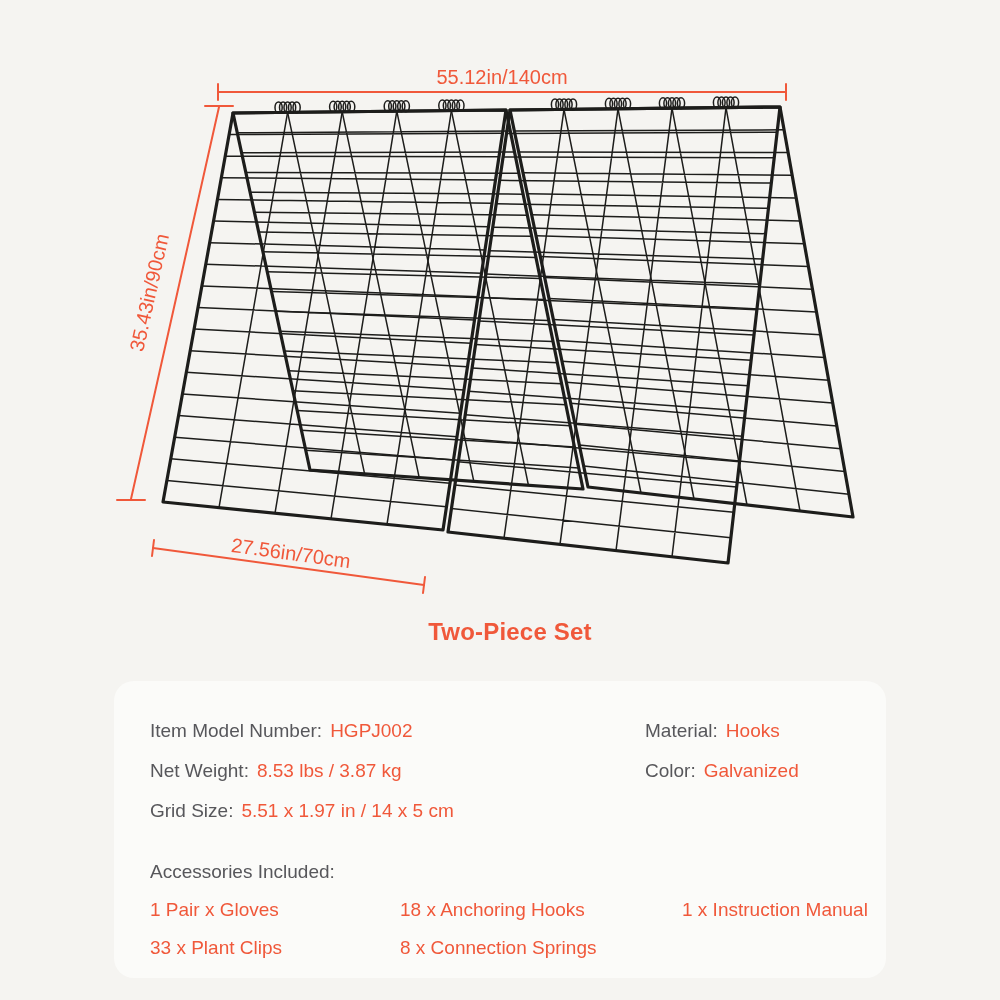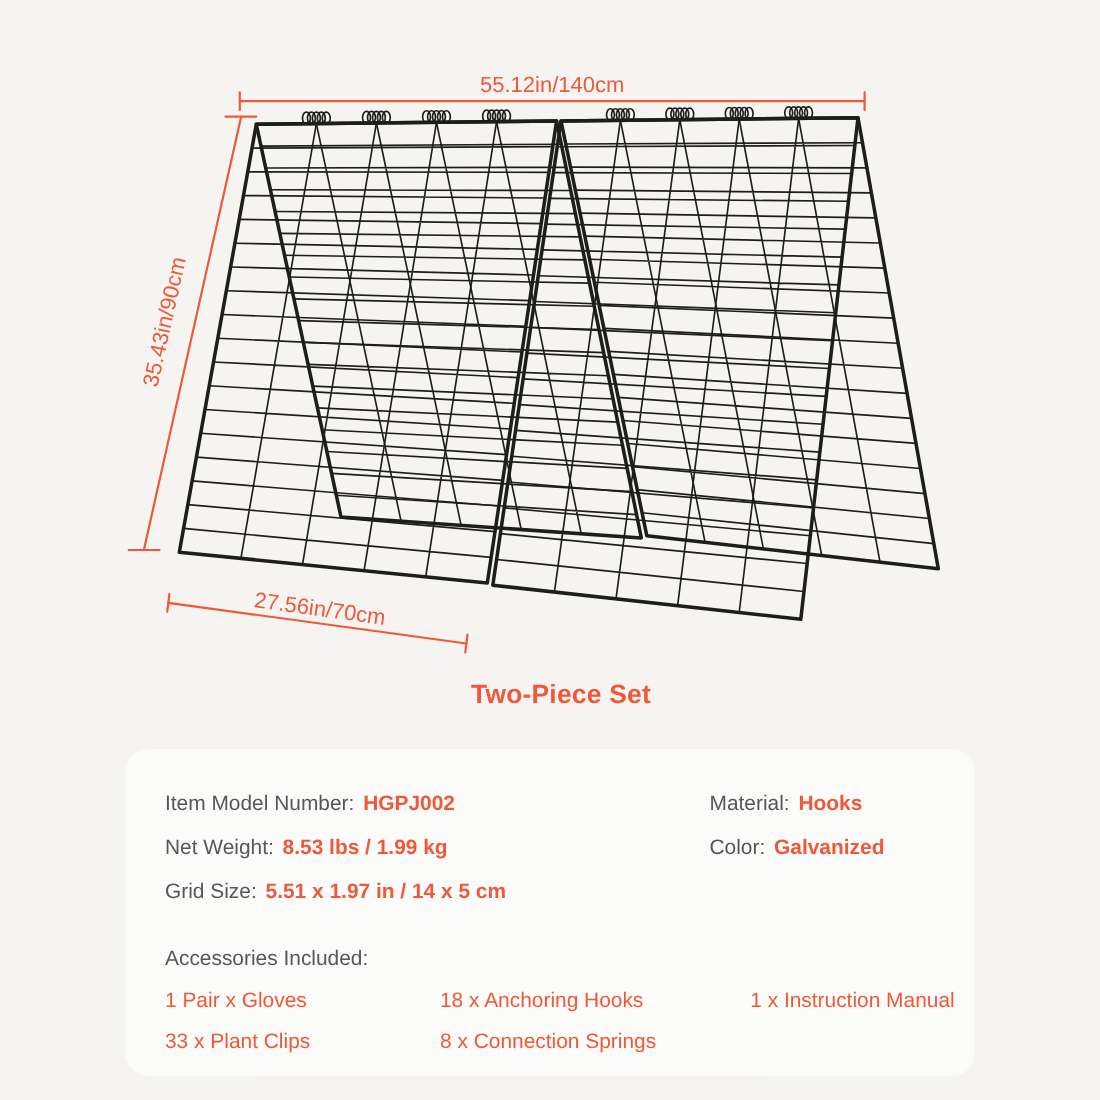--- a/index.html
+++ b/index.html
@@ -16,21 +16,21 @@
   .wire{fill:none;stroke:var(--ink);stroke-width:1.5;}
   .frame{fill:none;stroke:var(--ink);stroke-width:3.2;stroke-linejoin:round;stroke-linecap:round;}
   .coil{fill:none;stroke:var(--ink);stroke-width:1.5;}
   .dim{stroke:var(--accent);stroke-width:2;stroke-linecap:round;fill:none;}
   .dim-label{fill:var(--accent);font-family:"Liberation Sans",sans-serif;font-size:20px;}
   .set-title{position:absolute;left:20px;top:618px;width:980px;text-align:center;
              color:var(--accent);font-size:24px;font-weight:bold;letter-spacing:.2px;}
   .spec-panel{position:absolute;left:114px;top:681px;width:772px;height:297px;
               background:var(--panel-bg);border-radius:20px;}
   .line{position:absolute;font-size:19px;line-height:24px;white-space:nowrap;color:var(--label);}
-  .line b{color:var(--accent);margin-left:8px;font-weight:bold;}
+  .line b{color:var(--accent);margin-left:8px;font-weight:normal;}
   .acc-item{position:absolute;font-size:19px;line-height:24px;white-space:nowrap;
             color:var(--accent);font-weight:normal;}
 </style>
 </head>
 <body>
 
 <div class="page">
 
   <svg class="diagram" width="1000" height="1000" viewBox="0 0 1000 1000">
 
@@ -112,21 +112,21 @@
     </g>
   </svg>
 
   <div class="set-title">Two-Piece Set</div>
 
   <div class="spec-panel">
     <div class="line" style="left:36px;top:38px">
       <span>Item Model Number:</span><b>HGPJ002</b>
     </div>
     <div class="line" style="left:36px;top:78px">
-      <span>Net Weight:</span><b>8.53 lbs / 1.99 kg</b>
+      <span>Net Weight:</span><b>8.53 lbs / 3.87 kg</b>
     </div>
     <div class="line" style="left:36px;top:118px">
       <span>Grid Size:</span><b>5.51 x 1.97 in / 14 x 5 cm</b>
     </div>
     <div class="line" style="left:531px;top:38px">
       <span>Material:</span><b>Hooks</b>
     </div>
     <div class="line" style="left:531px;top:78px">
       <span>Color:</span><b>Galvanized</b>
     </div>

